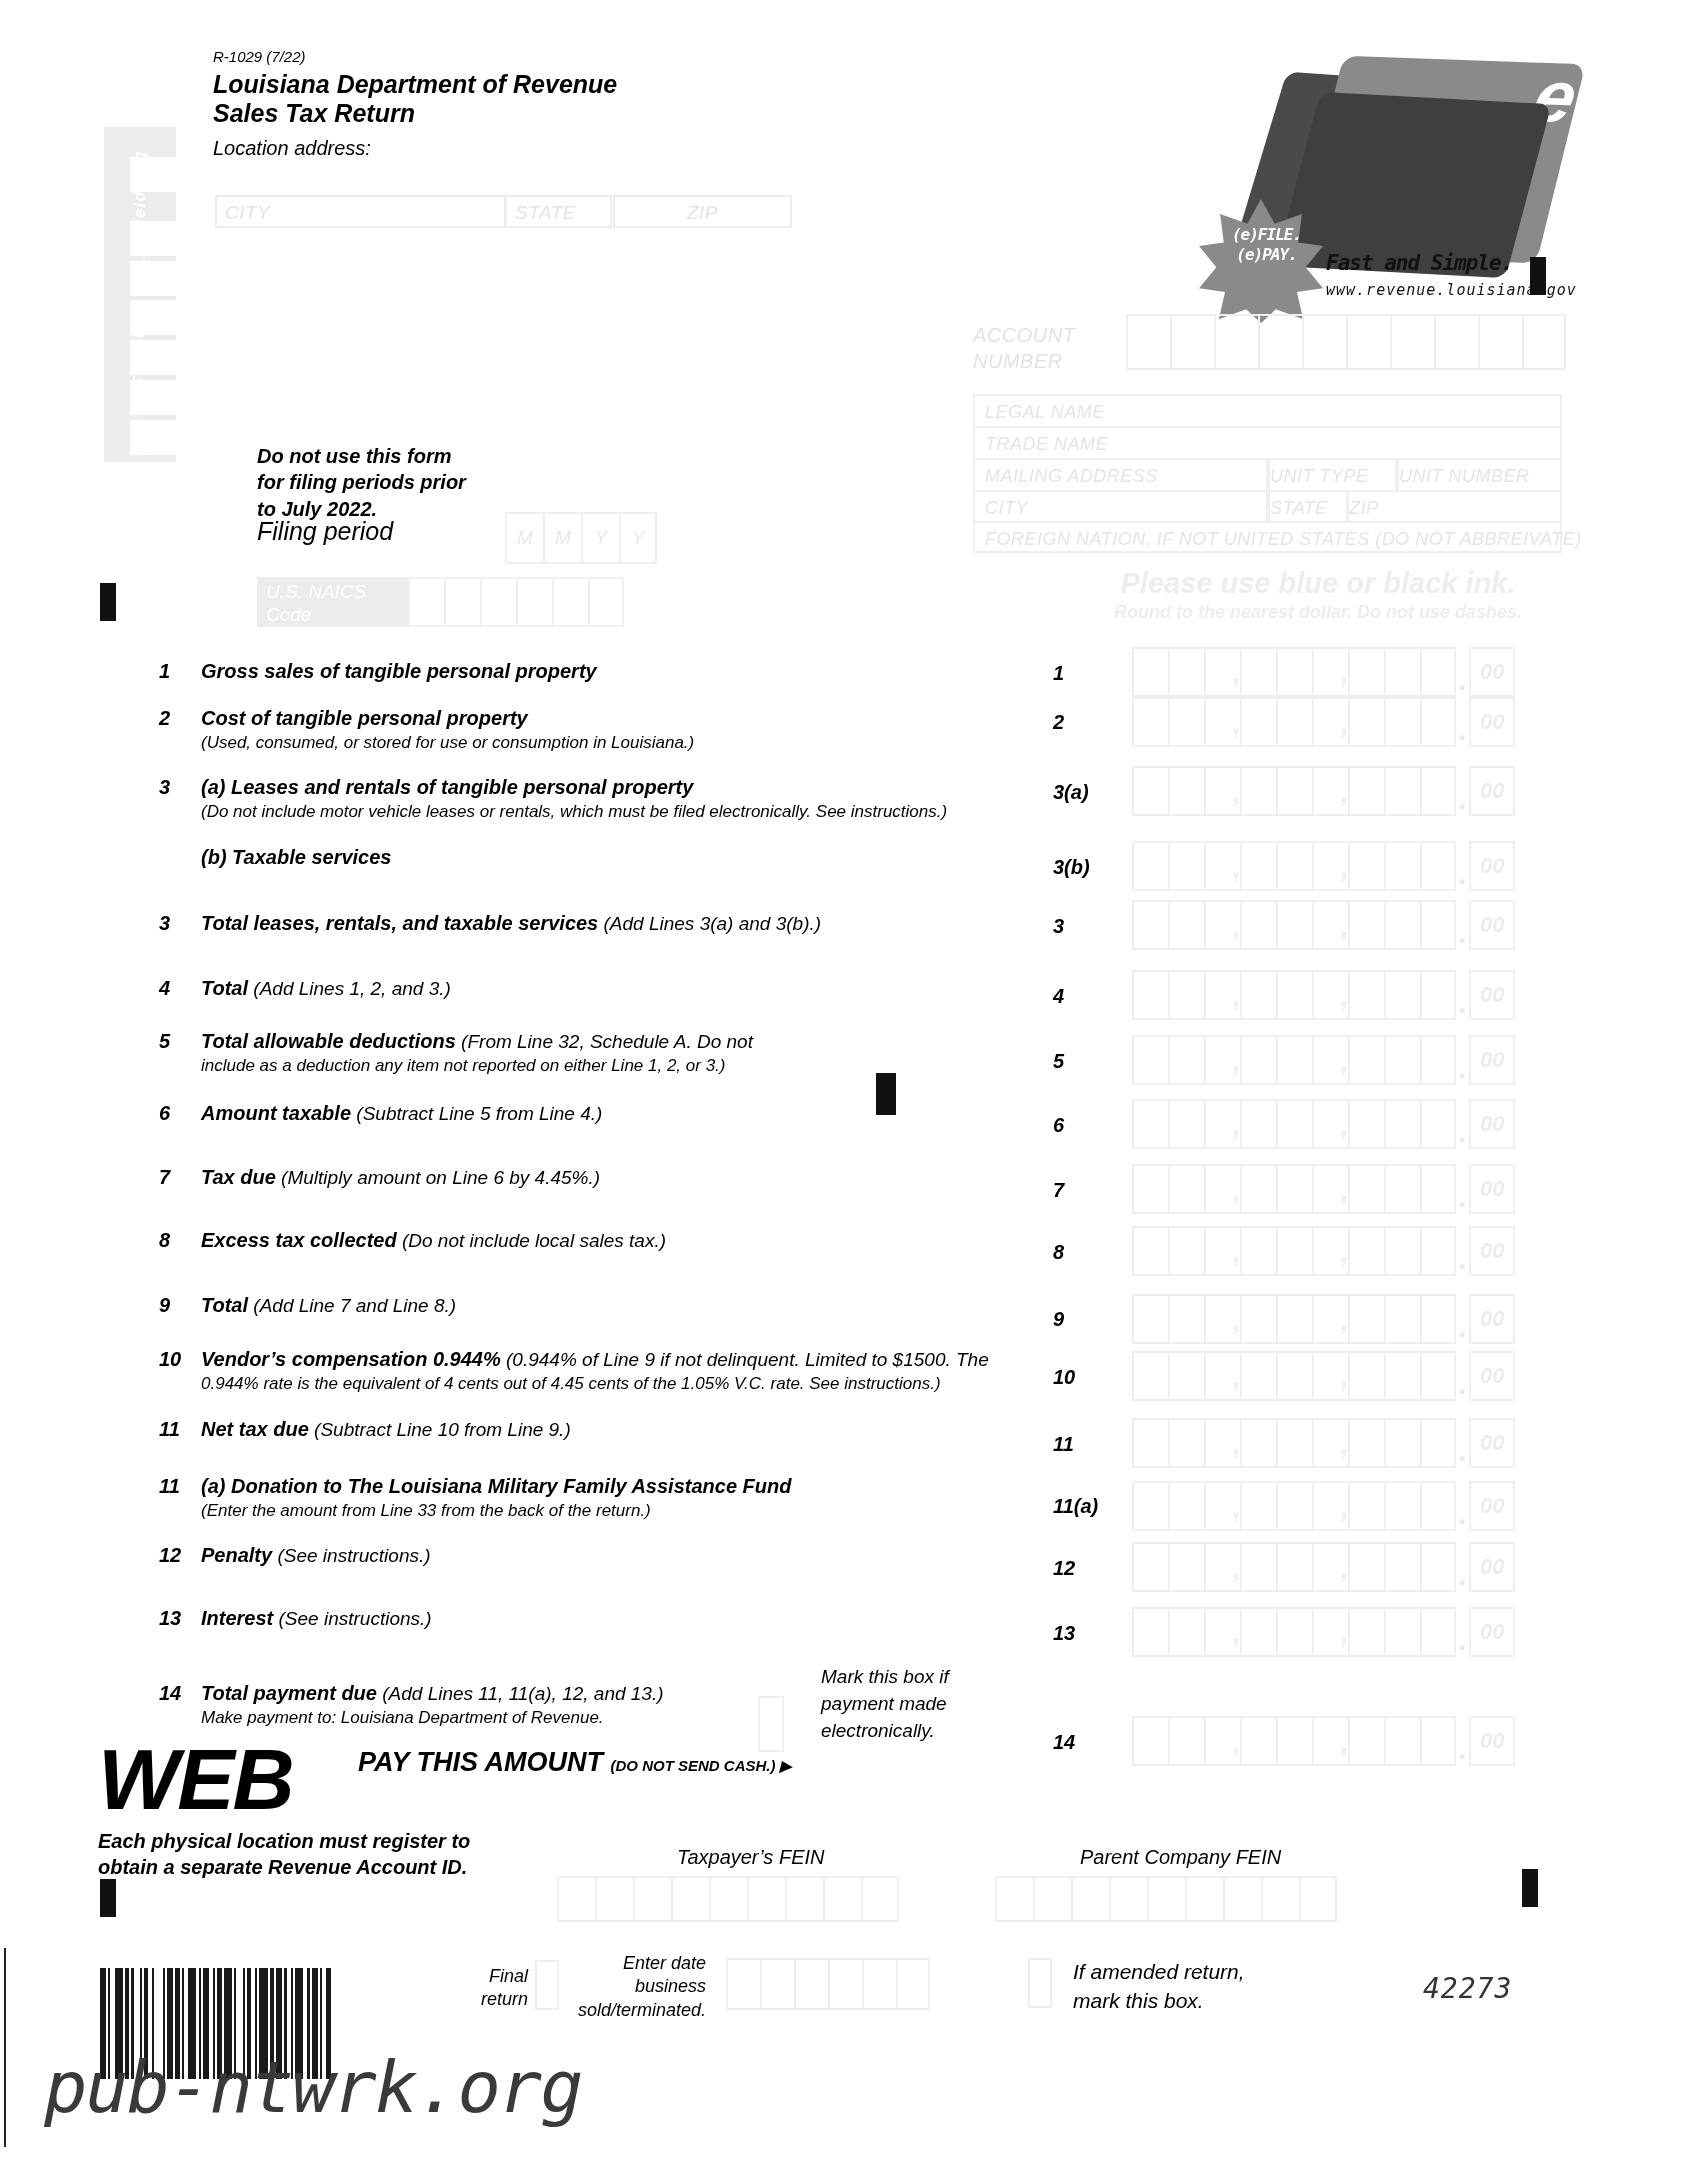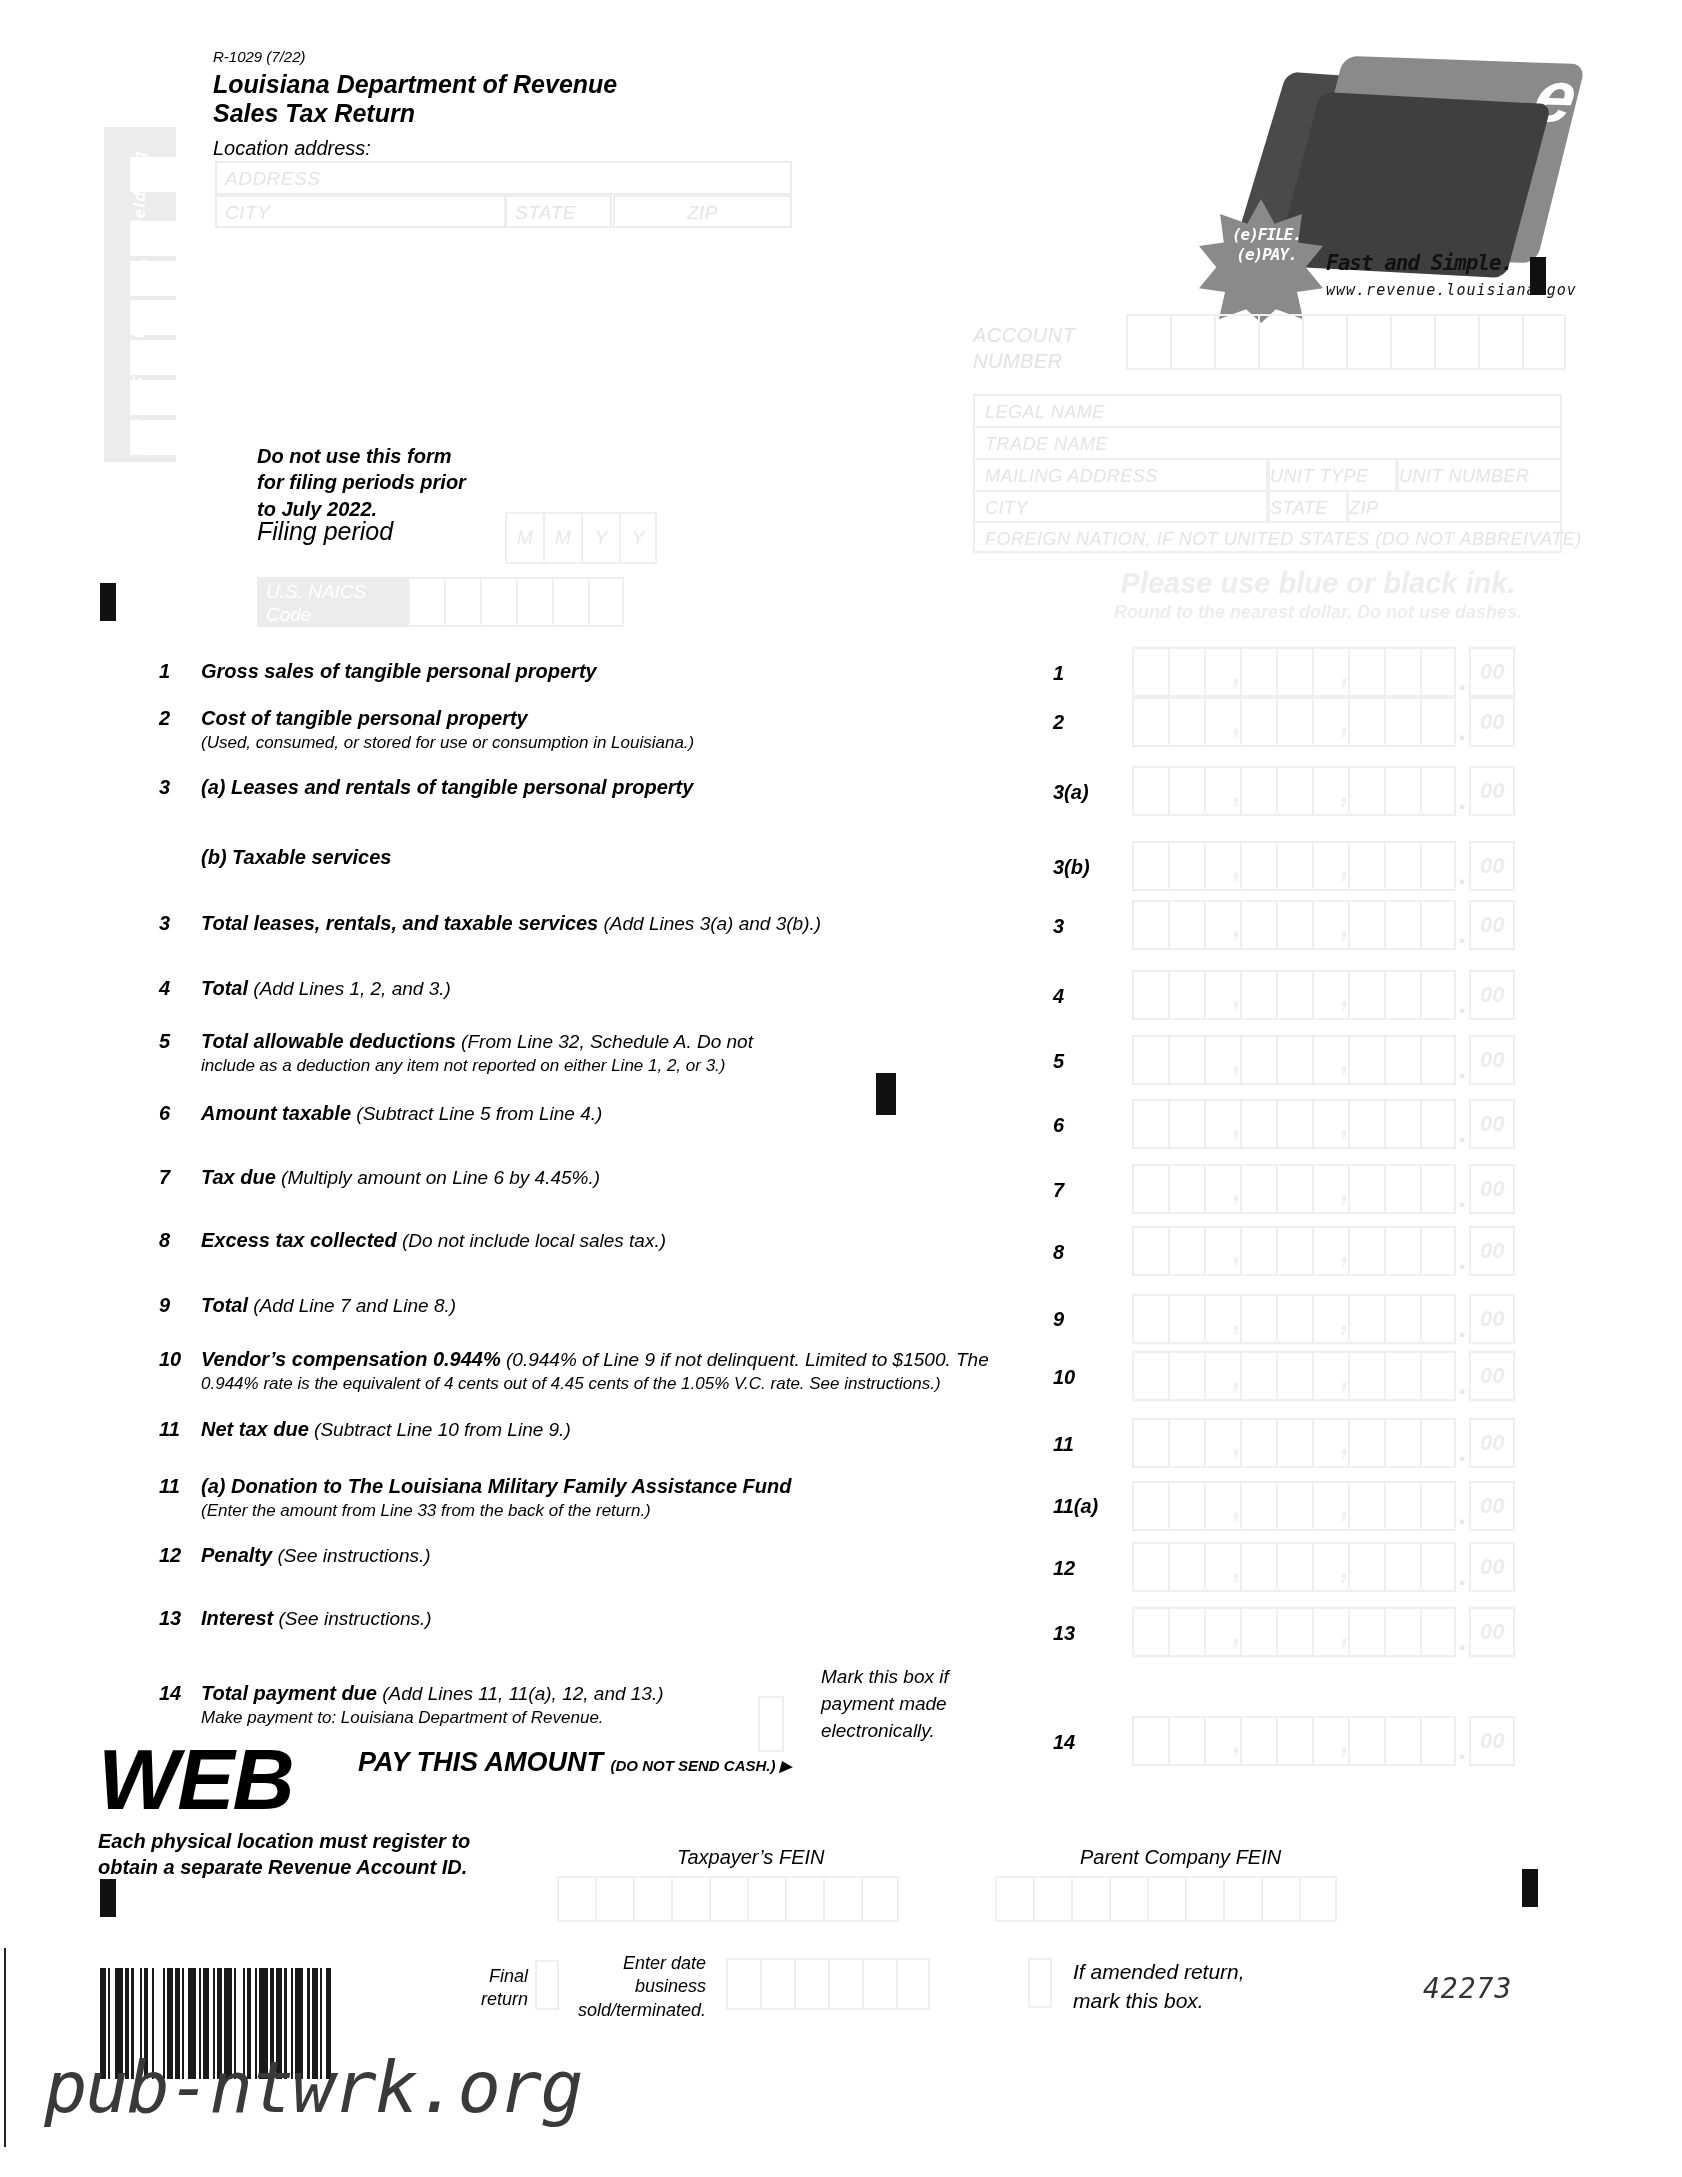--- a/index.html
+++ b/index.html
@@ -221,23 +221,20 @@
       <div class="office-slot" style="top: 420px;"></div>
     </div>
 
   <div id="form-code">R-1029 (7/22)</div>
   <div id="agency-title">
     <div>Louisiana Department of Revenue</div>
     <div>Sales Tax Return</div>
   </div>
   <div id="loc-label">Location address:</div>
 
-  <div id="loc-address-box" class="fbox">
-    <div class="loc-ph">ADDRESS</div>
-  </div>
   <div id="loc-city-box" class="fbox">
     <div class="loc-ph">CITY</div>
   </div>
   <div id="loc-state-box" class="fbox">
     <div class="loc-ph">STATE</div>
   </div>
   <div id="loc-zip-box" class="fbox">
     <div class="loc-ph" style="text-align:center;padding-left:0">ZIP</div>
   </div>
 
@@ -342,21 +339,21 @@
       <div class="line-row" style="top: 660px;">
         <div class="line-no">1</div>
         <div class="line-txt"><span class="b">Gross sales of tangible personal property</span></div>
       </div>
       <div class="line-row" style="top: 707px;">
         <div class="line-no">2</div>
         <div class="line-txt"><span class="b">Cost of tangible personal property</span><span class="sub">(Used, consumed, or stored for use or consumption in Louisiana.)</span></div>
       </div>
       <div class="line-row" style="top: 776px;">
         <div class="line-no">3</div>
-        <div class="line-txt"><span class="b">(a) Leases and rentals of tangible personal property</span></div>
+        <div class="line-txt"><span class="b">(a) Leases and rentals of tangible personal property</span><span class="sub">(Do not include motor vehicle leases or rentals, which must be filed electronically. See instructions.)</span></div>
       </div>
       <div class="line-row" style="top: 846px;">
         <div class="line-no"></div>
         <div class="line-txt"><span class="b">(b) Taxable services</span></div>
       </div>
       <div class="line-row" style="top: 912px;">
         <div class="line-no">3</div>
         <div class="line-txt"><span class="b">Total leases, rentals, and taxable services</span><span class="n"> (Add Lines 3(a) and 3(b).)</span></div>
       </div>
       <div class="line-row" style="top: 977px;">

